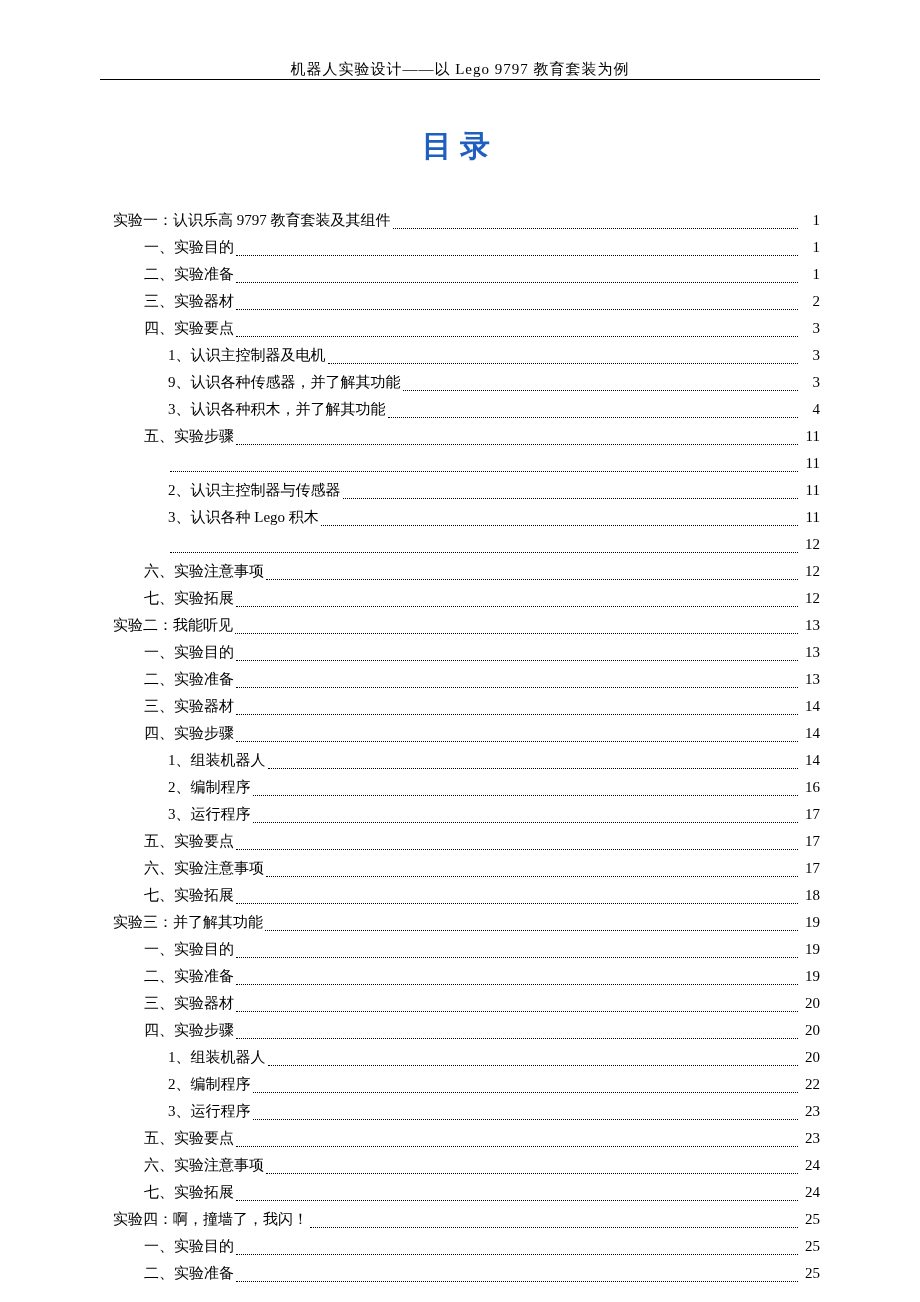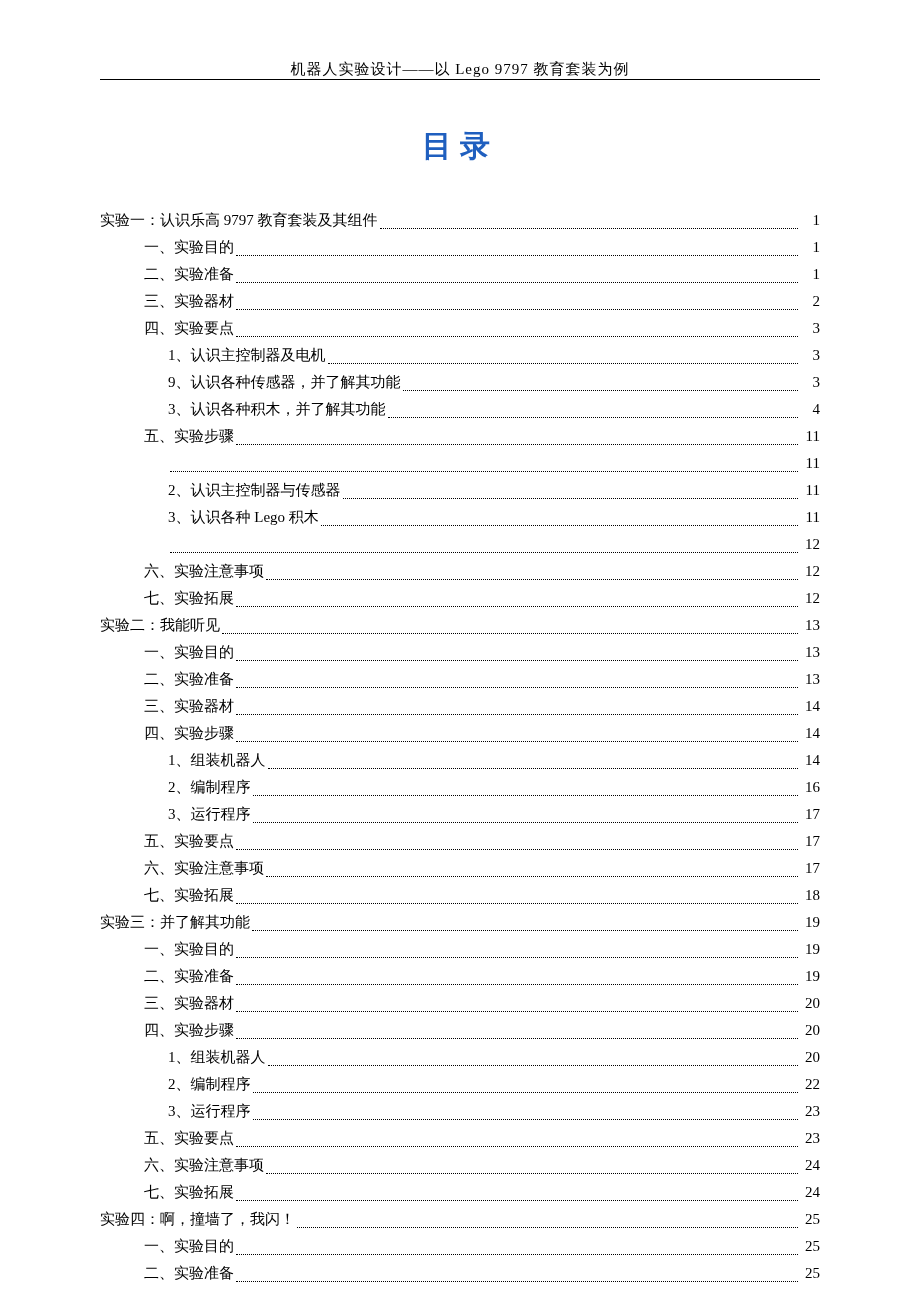--- a/index.html
+++ b/index.html
@@ -45,21 +45,21 @@
     flex: 1 1 auto;
     border-bottom: 1.5px dotted #000;
     margin: 0 2px 5px 2px;
     height: 1px;
   }
   .toc-page {
     flex: 0 0 auto;
     text-align: right;
     min-width: 20px;
   }
-  .lvl0 { margin-left: 0; }
+  .lvl0 { margin-left: 13px; }
   .lvl1 { margin-left: 44px; }
   .lvl2 { margin-left: 68px; }
 </style>
 </head>
 <body>
 
 <div class="page">
 
   <div class="header-line">机器人实验设计——以 Lego 9797 教育套装为例</div>
 

